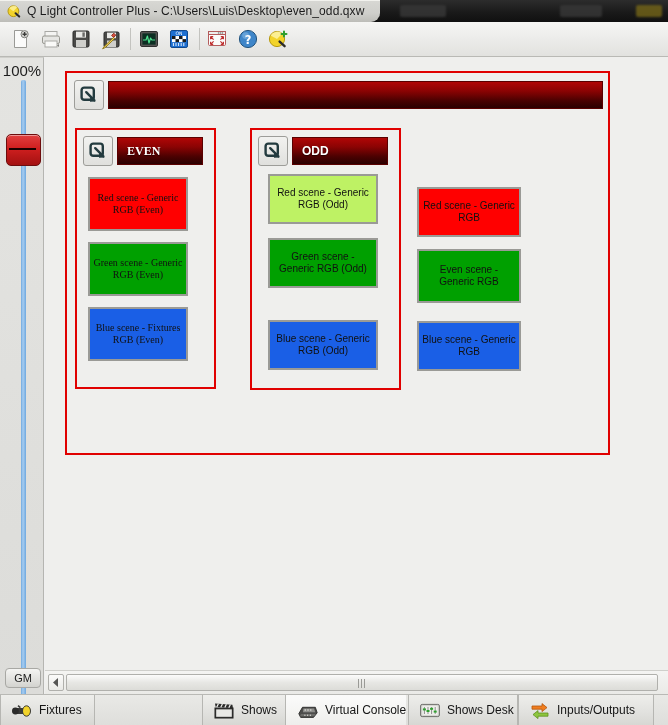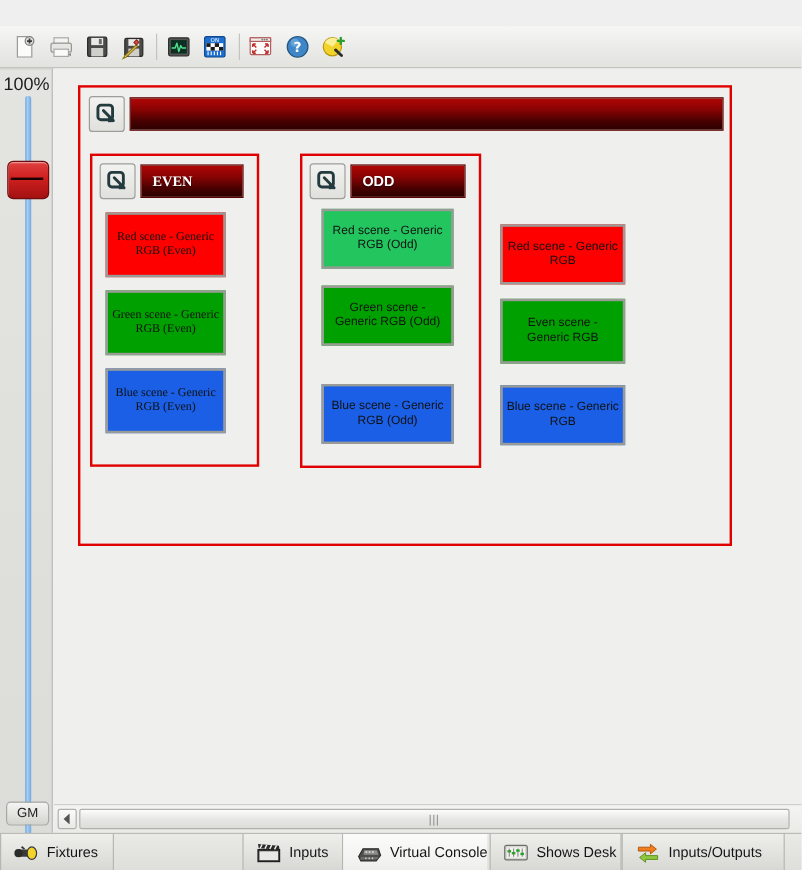--- a/index.html
+++ b/index.html
@@ -156,20 +156,34 @@
     border-left:1px solid transparent;border-right:1px solid transparent;
   }
   .tab .ico{width:22px;height:20px;display:flex;align-items:center;justify-content:center;flex:none;}
   .tab .lbl{white-space:nowrap;}
 </style>
 </head>
 <body>
 
 <div id="app">
 
+  <div class="titlebar">
+    <div class="win-blob" style="left:400px;width:46px;"></div>
+    <div class="win-blob" style="left:560px;width:42px;"></div>
+    <div class="win-blob" style="left:636px;width:26px;background:#7a6a18;"></div>
+    <div class="title-plate"></div>
+    <div class="title-icon">
+      <svg width="14" height="14" viewBox="0 0 14 14">
+        <circle cx="6.4" cy="7.2" r="5.4" fill="#f2d32a" stroke="#b89a10" stroke-width="1"></circle>
+        <path d="M2.2 4.2 A5.4 5.4 0 0 1 10.2 3.2 L6.4 7.2 Z" fill="#fdf2a0" opacity=".8"></path>
+        <path d="M8.6 9.2 l3.6 3.4" stroke="#2b2b2b" stroke-width="2" stroke-linecap="round" fill="none"></path>
+      </svg>
+    </div>
+    <div class="title-text">Q Light Controller Plus - C:\Users\Luis\Desktop\even_odd.qxw</div>
+  </div>
 
   <div class="toolbar">
 
     <div class="tb-item" style="left:8px;">
       <svg width="22" height="22" viewBox="0 0 22 22">
         <path d="M4.5 2.5 h8 l4 4 v13 h-12 z" fill="#fbfbfa" stroke="#9a9a96" stroke-width="1"></path>
         <path d="M12.5 2.5 v4 h4" fill="#e3e3e0" stroke="#9a9a96" stroke-width="1"></path>
         <circle cx="14.6" cy="6.2" r="3.6" fill="#d9d9d5" stroke="#7f7f7b" stroke-width="1"></circle>
         <path d="M14.6 4.1 v4.2 M12.5 6.2 h4.2" stroke="#3c3c3a" stroke-width="1.4"></path>
       </svg>
@@ -295,37 +309,37 @@
           <div class="frame-title" style="left:34px;top:1px;width:86px;">EVEN</div>
         </div>
 
         <div class="scene-btn" style="left:11px;top:47px;width:100px;height:54px;background:#ff0000;">
           <span>Red scene - Generic RGB (Even)</span>
         </div>
         <div class="scene-btn" style="left:11px;top:112px;width:100px;height:54px;background:#00a000;">
           <span>Green scene - Generic RGB (Even)</span>
         </div>
         <div class="scene-btn" style="left:11px;top:177px;width:100px;height:54px;background:#1a5fe6;">
-          <span>Blue scene - Generic RGB (Even)</span>
+          <span>Blue scene - Fixtures RGB (Even)</span>
         </div>
       </div>
 
       <div class="sub-frame" style="left:183px;top:55px;width:151px;height:262px;">
         <div class="sub-header">
           <div class="collapse-icon">
             <svg width="20" height="20" viewBox="0 0 20 20">
               <rect x="2.6" y="2.6" width="12.2" height="12.2" rx="2.6" fill="none" stroke="#233b3f" stroke-width="2.4"></rect>
               <path d="M7.2 7.2 L15.4 15.4" stroke="#233b3f" stroke-width="2.4" stroke-linecap="round"></path>
               <path d="M16.6 16.6 l-5.6 .2 .2-5.6 z" fill="#233b3f"></path>
             </svg>
           </div>
           <div class="frame-title" style="left:34px;top:1px;width:96px;">ODD</div>
         </div>
 
-        <div class="scene-btn" style="left:16px;top:44px;width:110px;height:50px;background:#22c55e;">
+        <div class="scene-btn" style="left:16px;top:44px;width:110px;height:50px;background:#bef264;">
           <span>Red scene - Generic RGB (Odd)</span>
         </div>
         <div class="scene-btn" style="left:16px;top:108px;width:110px;height:50px;background:#00a000;">
           <span>Green scene - Generic RGB (Odd)</span>
         </div>
         <div class="scene-btn" style="left:16px;top:190px;width:110px;height:50px;background:#1a5fe6;">
           <span>Blue scene - Generic RGB (Odd)</span>
         </div>
       </div>
 
@@ -390,21 +404,21 @@
 
     <div class="tab" style="left:202px;width:84px;">
       <span class="ico">
         <svg width="22" height="19" viewBox="0 0 22 19">
           <rect x="2" y="7" width="18" height="10" fill="#3a3a38" stroke="#1f1f1e"></rect>
           <rect x="3.2" y="8.4" width="15.6" height="7.4" fill="#e8e8e5"></rect>
           <path d="M2 2.4 l17.4 1.4 .6 3.4 -17.4-1.4 z" fill="#2b2b2a"></path>
           <path d="M5.4 2.7 l-1.6 3.2 M9.4 3 l-1.6 3.2 M13.4 3.3 l-1.6 3.2 M17.4 3.6 l-1.6 3.2" stroke="#f2f2f0" stroke-width="1.2"></path>
         </svg>
       </span>
-      <span class="lbl">Inputs</span>
+      <span class="lbl">Shows</span>
     </div>
 
     <div class="tab active" style="left:286px;width:120px;">
       <span class="ico">
         <svg width="24" height="19" viewBox="0 0 24 19">
           <path d="M2 13 L6 6 h14 l2 6 -4 5 h-14 z" fill="#4d4d4b" stroke="#2a2a29"></path>
           <path d="M7 7.4 h11.6 l1.3 4 h-13.4 z" fill="#8d8d8a"></path>
           <path d="M4.4 13.4 h16 l-1.6 2.4 h-15.6 z" fill="#6c6c69"></path>
           <circle cx="9" cy="9" r=".9" fill="#dcdcd8"></circle>
             <circle cx="12" cy="9" r=".9" fill="#dcdcd8"></circle>

